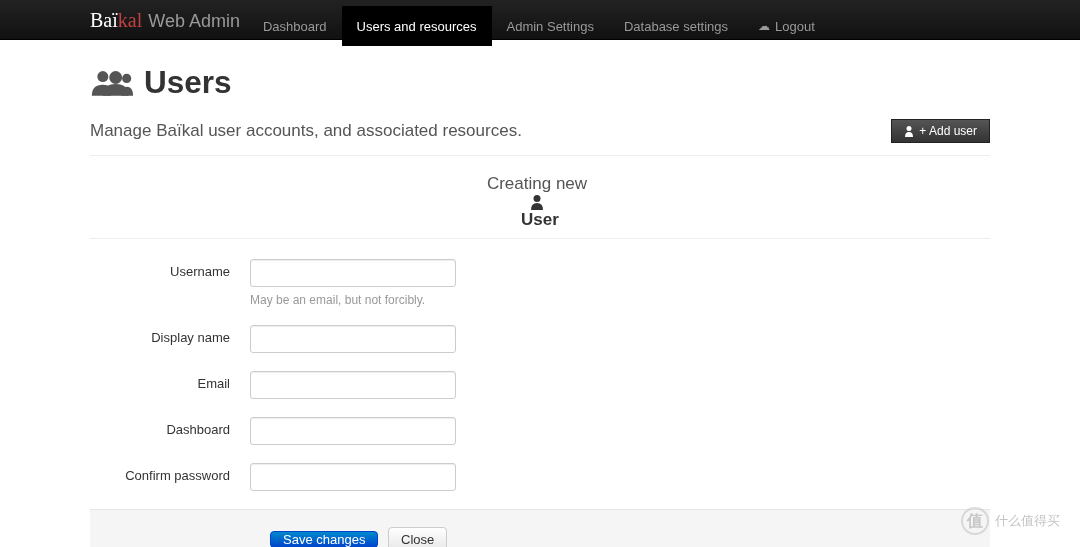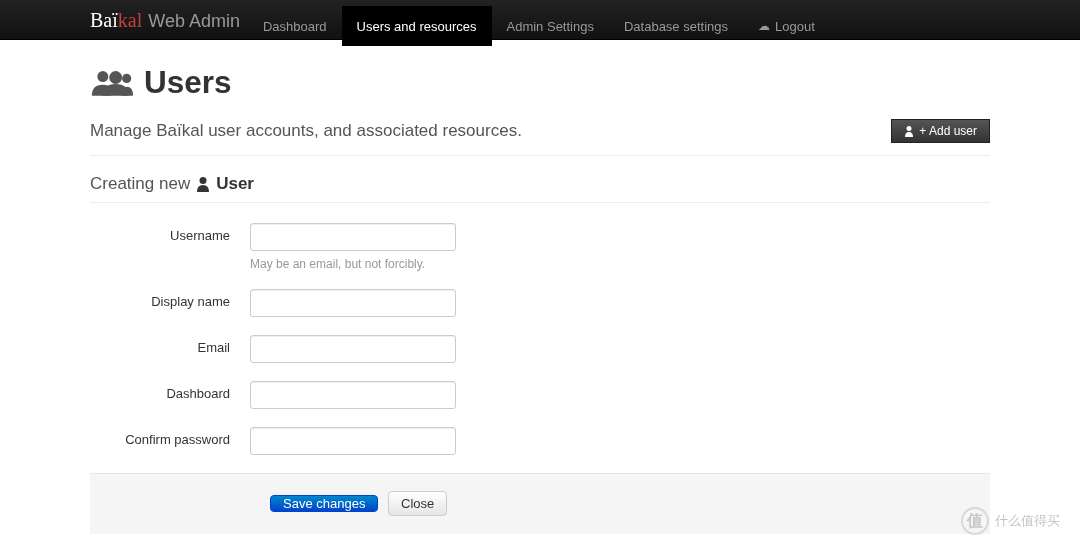--- a/index.html
+++ b/index.html
@@ -21,21 +21,21 @@
     
     .page-header { display: flex; align-items: center; margin-top: 24px; margin-bottom: 18px; }
     .page-header svg { width: 44px; height: 32px; margin-right: 10px; fill: #555; }
     .page-header h1 { font-size: 31.5px; font-weight: bold; color: #333; }
     
     .subtitle-row { display: flex; justify-content: space-between; align-items: center; border-bottom: 1px solid #eee; padding-bottom: 12px; margin-bottom: 18px; }
     .subtitle-row p { font-size: 17px; color: #555; }
     .btn-dark { background: #414141; background-image: linear-gradient(to bottom, #555, #333); color: #fff; border: 1px solid #222; border-radius: 0; padding: 4px 12px; font-size: 12px; cursor: pointer; display: inline-flex; align-items: center; }
     .btn-dark svg { width: 10px; height: 12px; fill: #fff; margin-right: 5px; }
     
-    .section-header { display: flex; align-items: center; border-bottom: 1px solid #eee; padding-bottom: 8px; margin-bottom: 20px; }
+    .section-header { display: flex; align-items: center; border-bottom: 1px solid #eee; padding-bottom: 8px; margin-bottom: 20px; flex-direction: column; }
     .section-header .creating { font-size: 17px; color: #555; margin-right: 6px; }
     .section-header svg { width: 14px; height: 16px; fill: #333; margin-right: 6px; }
     .section-header .user-label { font-size: 17px; font-weight: bold; color: #333; }
     
     .form-horizontal { padding-left: 0; }
     .control-group { display: flex; margin-bottom: 18px; align-items: flex-start; }
     .control-label { width: 160px; text-align: right; padding-top: 5px; padding-right: 20px; font-size: 13px; color: #333; }
     .controls { flex: 1; }
     .controls input[type="text"], .controls input[type="password"], .controls input[type="email"] {
       width: 206px; height: 28px; padding: 4px 6px; font-size: 13px; color: #555;

